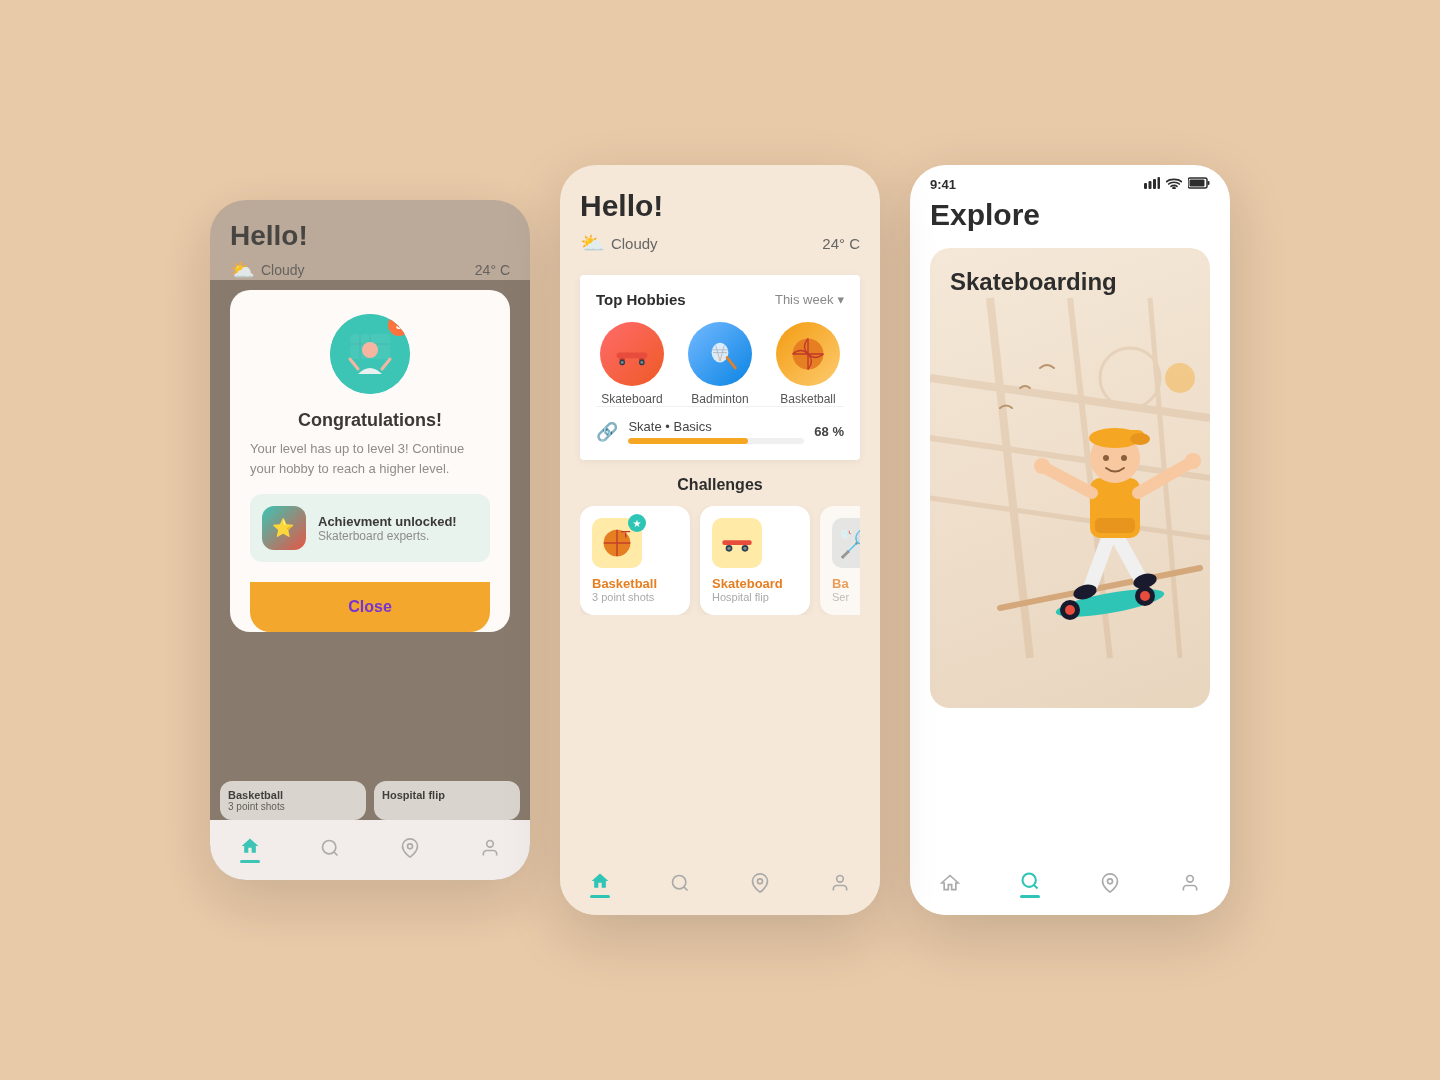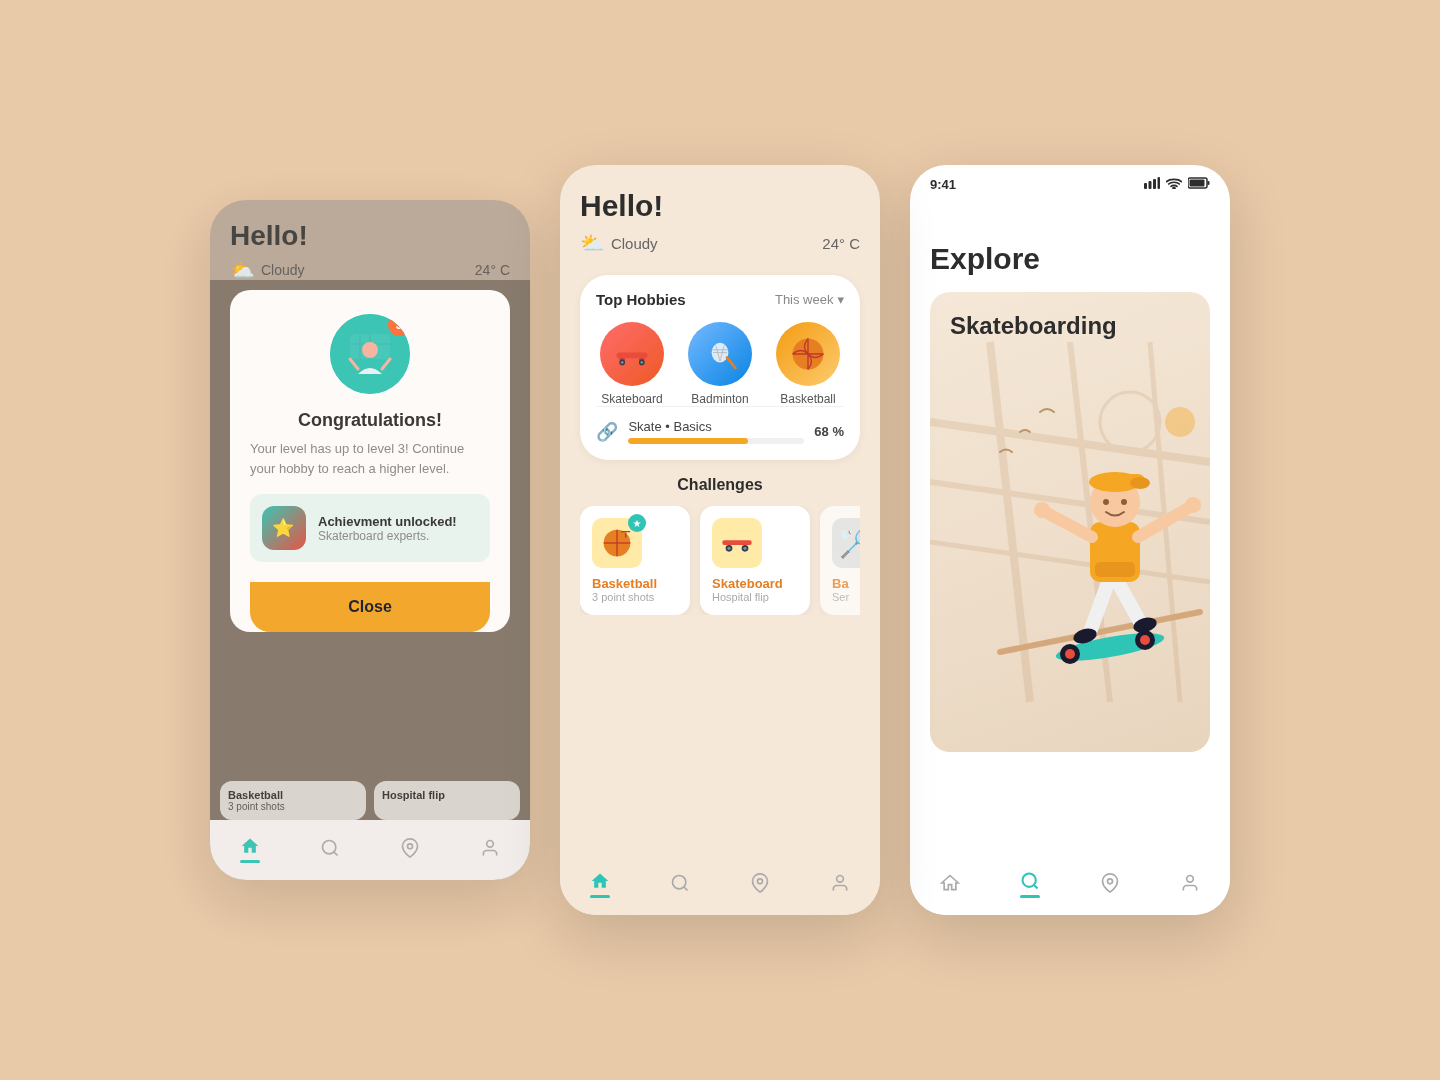--- a/index.html
+++ b/index.html
@@ -161,21 +161,21 @@
       font-size: 13px;
       font-weight: 700;
       color: #2d2d2d;
     }
     .achievement-text .ach-sub {
       font-size: 12px;
       color: #888;
     }
     .modal-close-btn {
       background: #f5a623;
-      color: #0f172a;
+      color: #6d28d9;
       border: none;
       width: 100%;
       padding: 16px;
       font-size: 16px;
       font-weight: 600;
       cursor: pointer;
       border-radius: 0 0 20px 20px;
     }
     
     .bottom-cards-peek {
@@ -252,21 +252,21 @@
       color: #666;
       font-size: 15px;
     }
     .weather-left {
       display: flex;
       align-items: center;
       gap: 6px;
     }
     .section-card {
       background: #fff;
-      border-radius: 28px;
+      border-radius: 4px;
       padding: 16px;
       margin-bottom: 16px;
       box-shadow: 0 2px 10px rgba(0,0,0,0.05);
     }
     .section-header {
       display: flex;
       align-items: center;
       justify-content: space-between;
       margin-bottom: 14px;
     }
@@ -421,21 +421,20 @@
     }
     .phone-3 .phone-content {
       padding: 0 20px 0;
       height: calc(100% - 36px);
     }
     .phone-3 .page-title {
       font-size: 30px;
       font-weight: 700;
       color: #2d2d2d;
       margin-bottom: 16px;
-      margin-top: 44px;
     }
     .explore-card {
       background: linear-gradient(160deg, #f5e8d8 0%, #e8d5be 100%);
       border-radius: 20px;
       overflow: hidden;
       height: 460px;
       position: relative;
       margin-bottom: 16px;
     }
     .explore-card-title {

